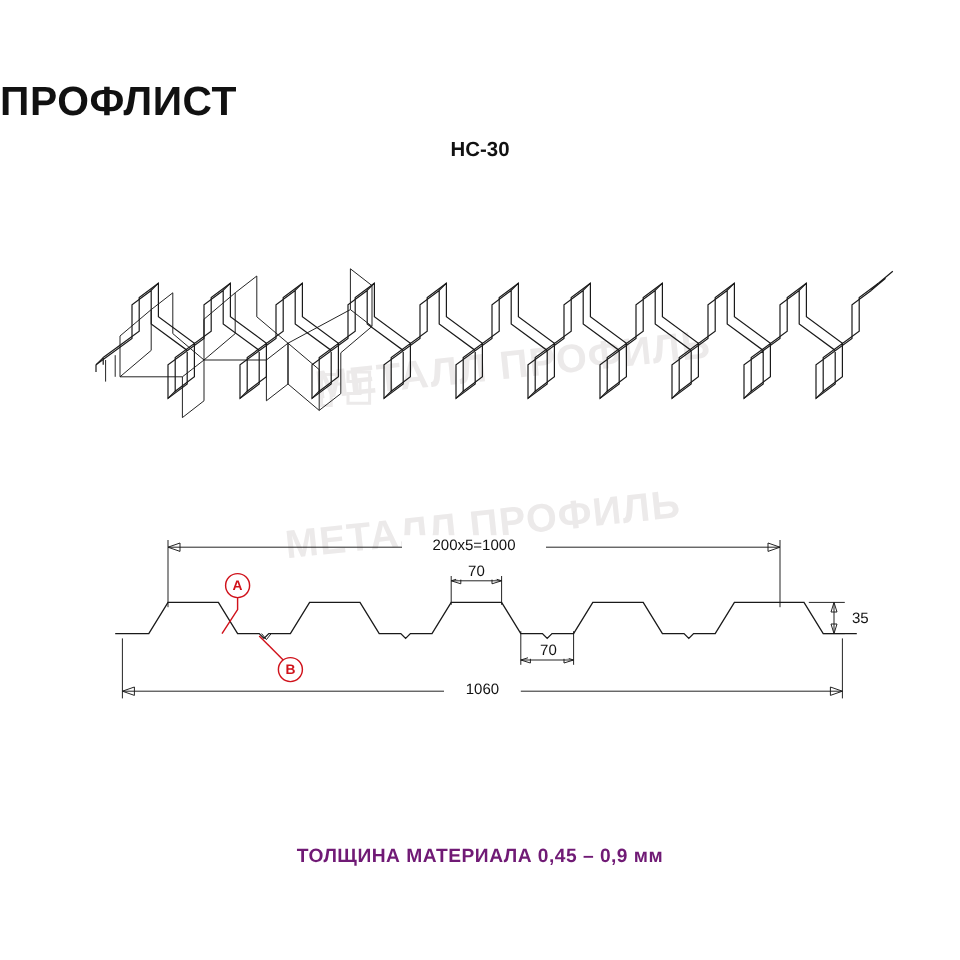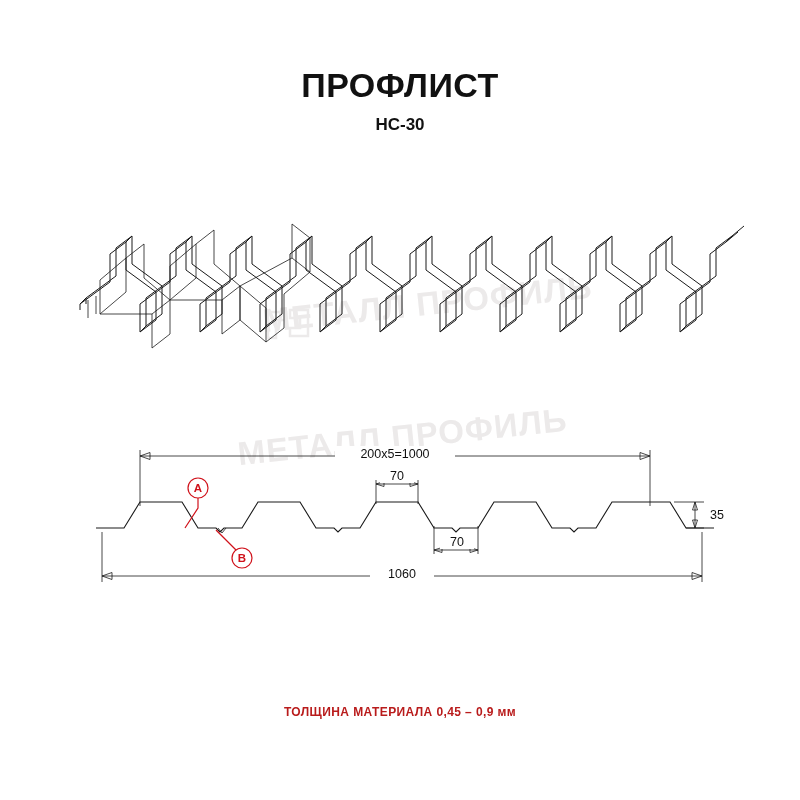--- a/index.html
+++ b/index.html
@@ -17,21 +17,20 @@
   }
   .sheet {
     position: absolute;
     inset: 0;
   }
   .title {
     position: absolute;
     top: 66px;
     left: 0;
     width: 800px;
-    text-align: center;
     font-size: 34px;
     font-weight: bold;
     letter-spacing: 0.5px;
     color: #111111;
   }
   .subtitle {
     position: absolute;
     top: 115px;
     left: 0;
     width: 800px;
@@ -39,24 +38,24 @@
     font-size: 17px;
     font-weight: bold;
     color: #111111;
   }
   .footer-note {
     position: absolute;
     top: 705px;
     left: 0;
     width: 800px;
     text-align: center;
-    font-size: 12px;
+    font-size: 16px;
     font-weight: bold;
     letter-spacing: 0.4px;
-    color: #b91c1c;
+    color: #701a75;
   }
   .iso-wrap {
     position: absolute;
     top: 200px;
     left: 70px;
     width: 680px;
     height: 160px;
   }
   .section-wrap {
     position: absolute;

